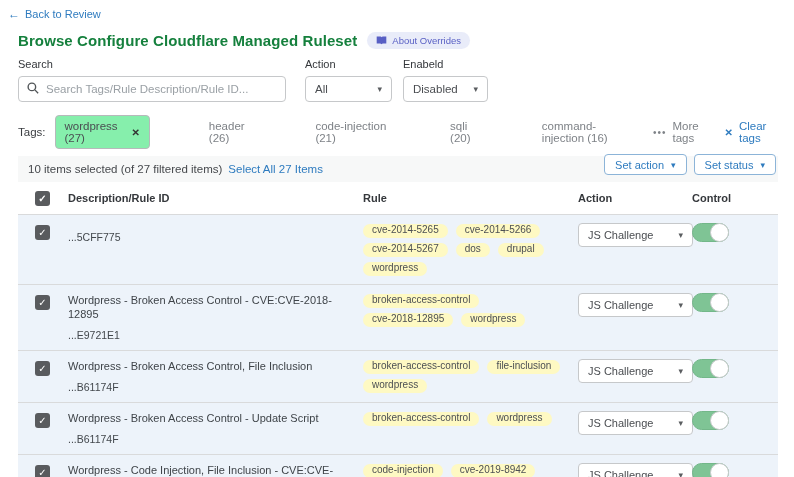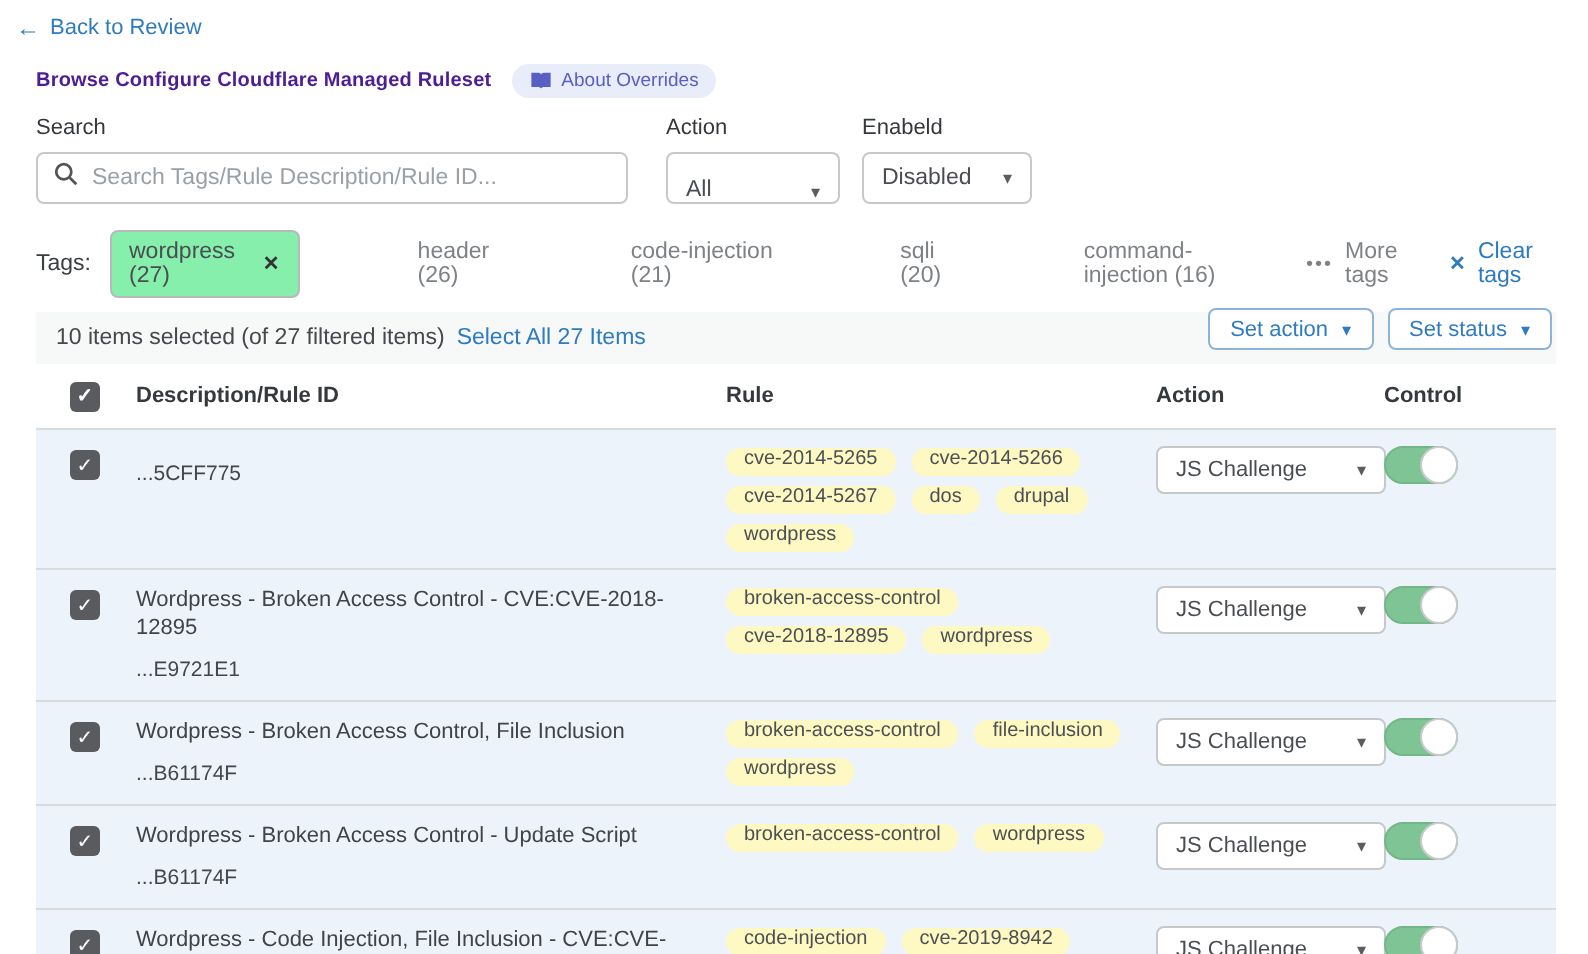--- a/index.html
+++ b/index.html
@@ -7,38 +7,38 @@
     font-family:"Liberation Sans", sans-serif; color:#3b3e42; }
   .page { padding:8px 16px 0 18px; }
 
   
   .back { display:flex; align-items:center; gap:5px; font-size:11px; color:#2e7bbf;
     margin-left:-10px; cursor:pointer; width:max-content; }
   .back .arrow { font-size:12px; line-height:1; }
 
   
   .title-row { display:flex; align-items:center; gap:10px; margin-top:12px; }
-  h1 { font-size:10px; font-weight:bold; color:#4c1d95; letter-spacing:.1px; }
+  h1 { font-size:15px; font-weight:bold; color:#15803d; letter-spacing:.1px; }
   .badge { display:inline-flex; align-items:center; gap:5px; background:#e9ecf9; color:#585fc4;
     font-size:9.5px; padding:3px 9px; border-radius:10px; cursor:pointer; }
   .badge svg { display:block; }
 
   
   .filters { display:flex; margin-top:9px; }
   .fgroup label { display:block; font-size:11px; color:#34373b; margin-bottom:6px; }
-  .searchbox { width:296px; height:26px; border:1px solid #c6c8ca; border-radius:4px;
+  .searchbox { width:268px; height:26px; border:1px solid #c6c8ca; border-radius:4px;
     display:flex; align-items:center; gap:7px; padding:0 8px; background:#fff; }
   .searchbox input { border:none; outline:none; flex:1; font-size:11.5px; color:#555;
     background:transparent; font-family:inherit; }
   .searchbox input::placeholder { color:#9aa0a5; }
   .select { height:26px; border:1px solid #c6c8ca; border-radius:4px; background:#fff;
     display:flex; align-items:center; justify-content:space-between; padding:0 9px;
     font-size:11.5px; color:#4a4d51; cursor:pointer; }
   .caret { font-size:9px; color:#5a5d60; margin-left:6px; }
-  .g-action { margin-left:19px; } .g-action .select { width:87px;align-items:flex-end; }
+  .g-action { margin-left:19px; } .g-action .select { width:87px; }
   .g-enabled { margin-left:11px; } .g-enabled .select { width:85px; }
 
   
   .tagsbar { display:flex; align-items:center; margin-top:13px; font-size:11.5px; }
   .tagsbar .lbl { color:#3a3d41; margin-right:9px; }
   .sel-tag { border:1px solid #b7b9bb; border-radius:4px; background:#86efac; padding:4px 9px;
     display:flex; align-items:center; gap:9px; color:#4a4d51; cursor:pointer; }
   .sel-tag .x { font-size:10px; color:#333; font-weight:bold; }
   .taglink { color:#7e8287; margin-left:15px; cursor:pointer;padding-left:44px; }
   .more { color:#7e8287; margin-left:15px; display:flex; align-items:center; gap:6px; cursor:pointer; }

